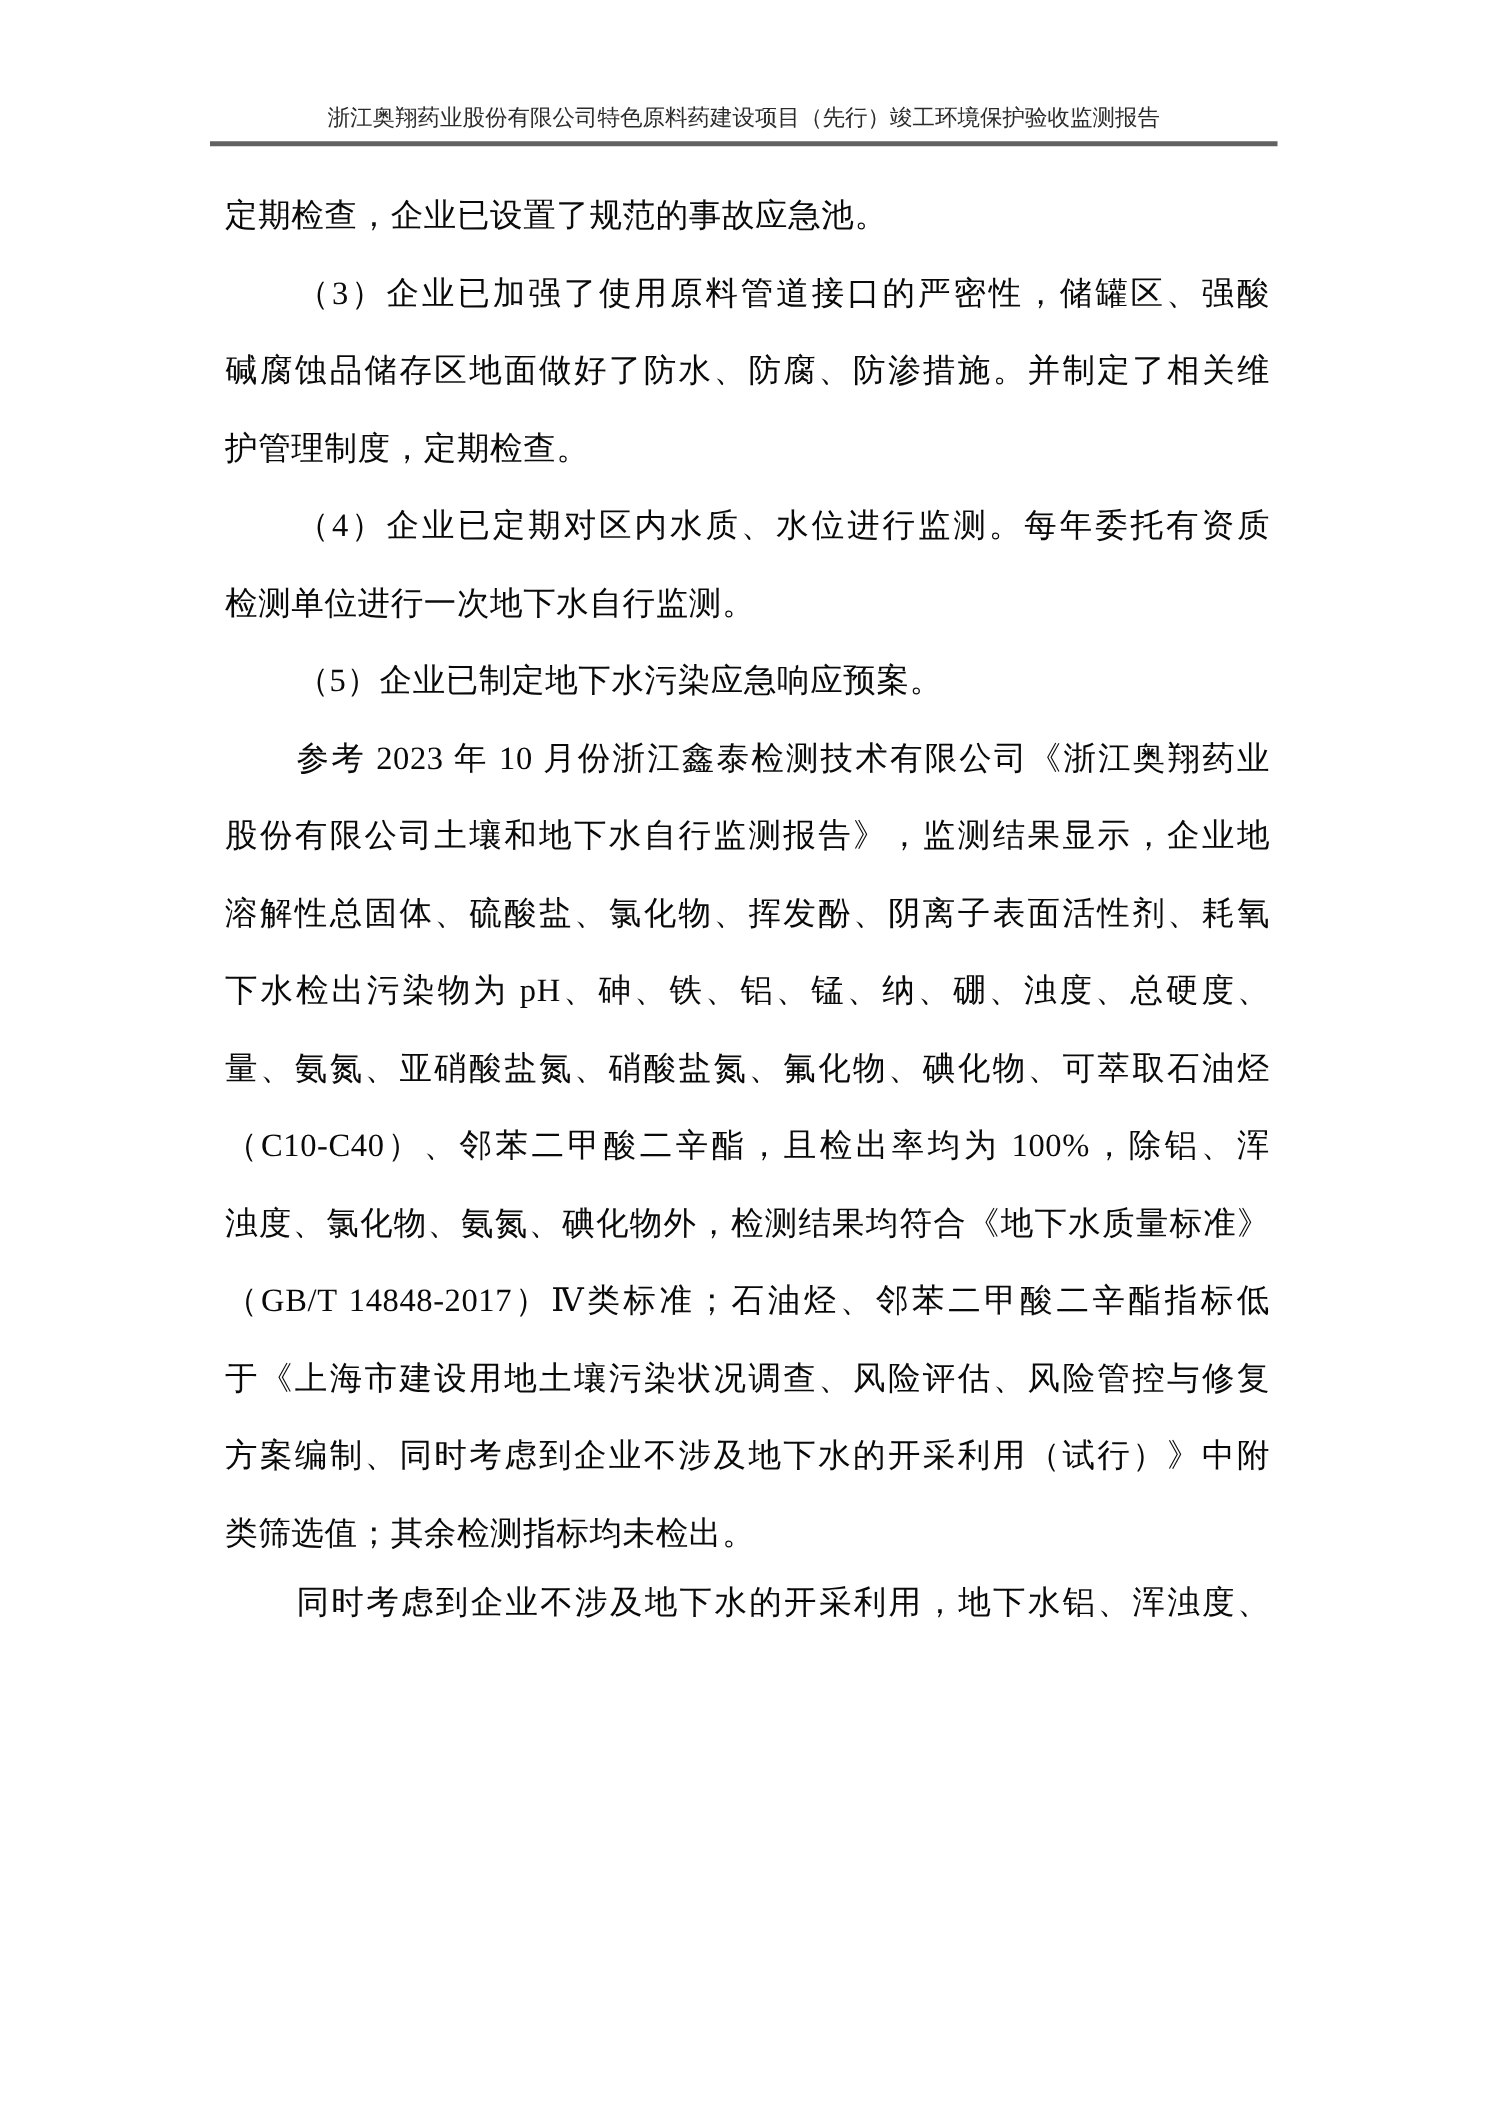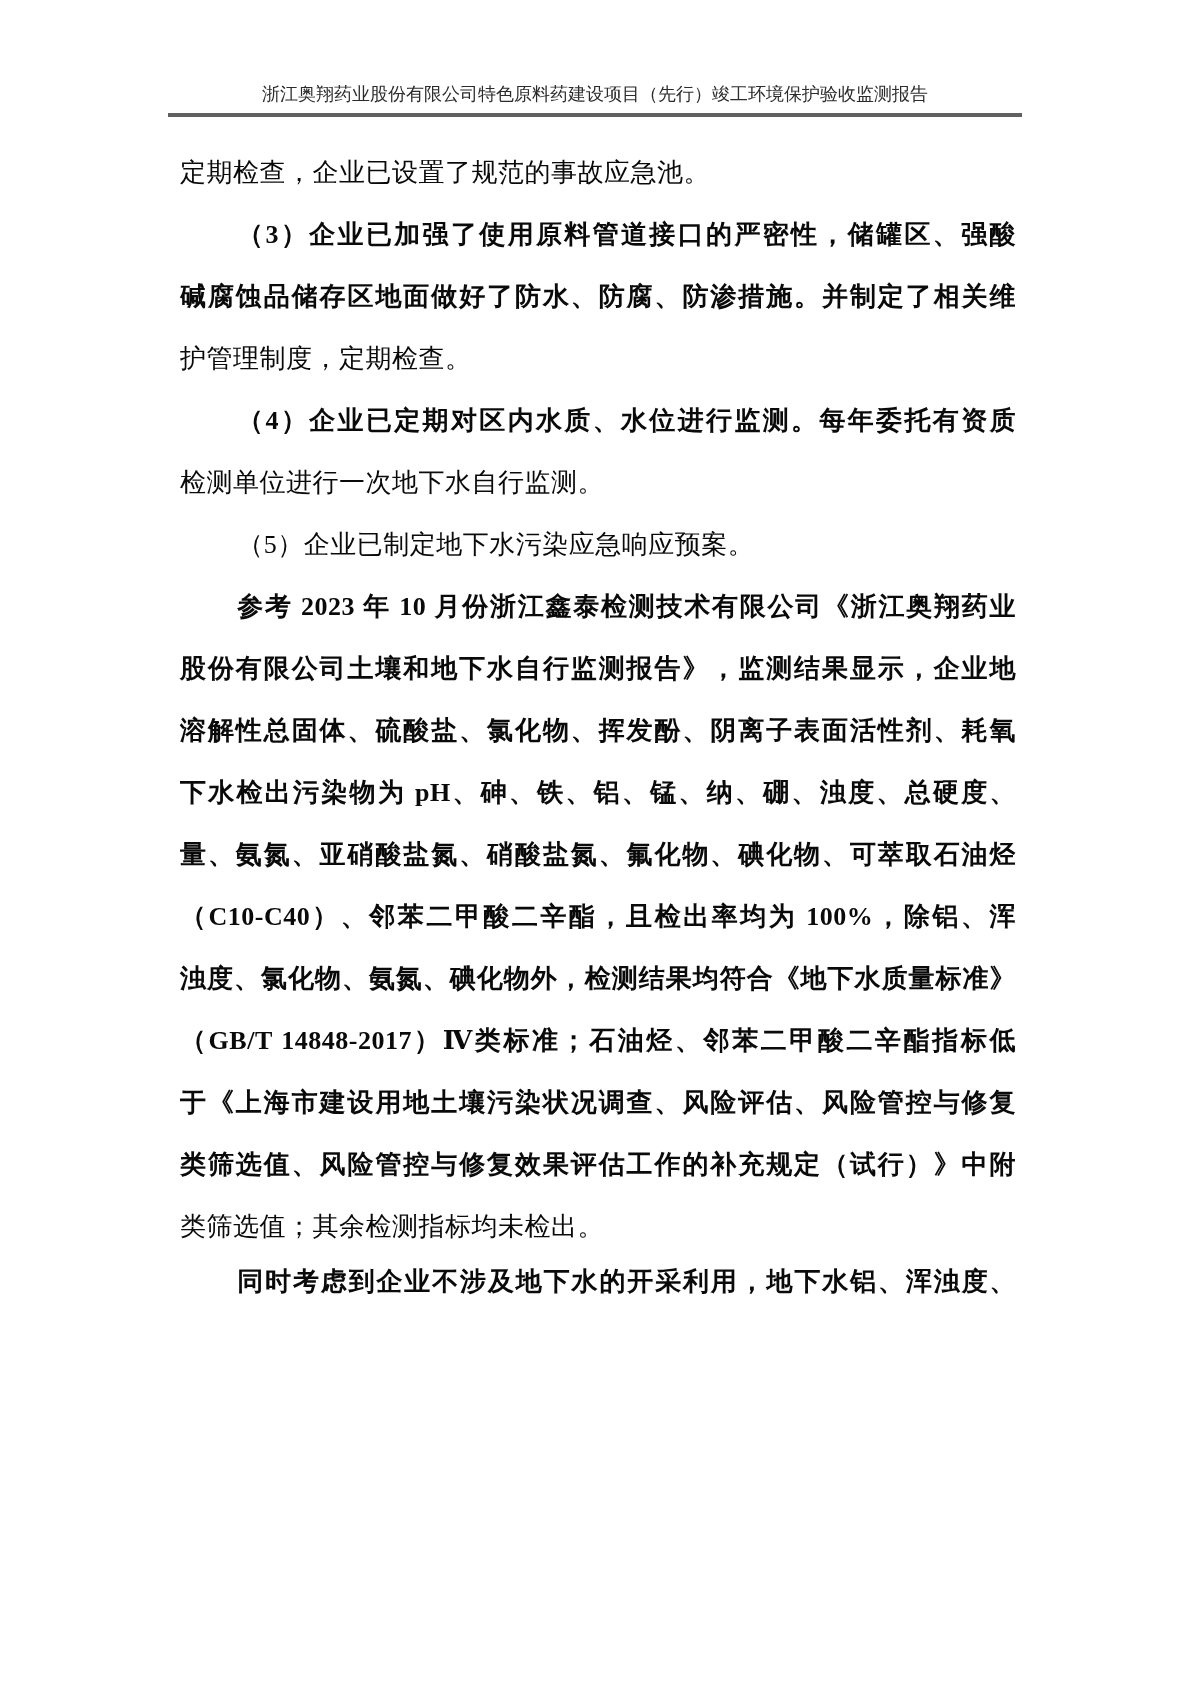--- a/index.html
+++ b/index.html
@@ -35,21 +35,20 @@
   }
   .line {
     height: 62px;
     line-height: 62px;
     text-align: left;
     letter-spacing: 0.5px;
   }
   .line.fill {
     text-align: justify;
     text-align-last: justify;
-    font-weight: bold;
   }
   .line.indent {
     text-indent: 2.2em;
   }
   .line.tight {
     height: 48px;
     line-height: 48px;
   }
   .footer {
     position: absolute;
@@ -92,21 +91,21 @@
       <div class="line indent">（5）企业已制定地下水污染应急响应预案。</div>
       <div class="line indent fill">参考 2023 年 10 月份浙江鑫泰检测技术有限公司《浙江奥翔药业</div>
       <div class="line fill">股份有限公司土壤和地下水自行监测报告》，监测结果显示，企业地</div>
       <div class="line fill">溶解性总固体、硫酸盐、氯化物、挥发酚、阴离子表面活性剂、耗氧</div>
       <div class="line fill">下水检出污染物为 pH、砷、铁、铝、锰、纳、硼、浊度、总硬度、</div>
       <div class="line fill">量、氨氮、亚硝酸盐氮、硝酸盐氮、氟化物、碘化物、可萃取石油烃</div>
       <div class="line fill">（C10-C40）、邻苯二甲酸二辛酯，且检出率均为 100%，除铝、浑</div>
       <div class="line fill">浊度、氯化物、氨氮、碘化物外，检测结果均符合《地下水质量标准》</div>
       <div class="line fill">（GB/T 14848-2017）Ⅳ类标准；石油烃、邻苯二甲酸二辛酯指标低</div>
       <div class="line fill">于《上海市建设用地土壤污染状况调查、风险评估、风险管控与修复</div>
-      <div class="line fill">类筛选值、风险管控与修复效果评估工作的补充规定（试行）》中附</div>
+      <div class="line fill">方案编制、同时考虑到企业不涉及地下水的开采利用（试行）》中附</div>
       <div class="line">类筛选值；其余检测指标均未检出。</div>
       <div class="line indent fill tight">同时考虑到企业不涉及地下水的开采利用，地下水铝、浑浊度、</div>
     </div>
 
   <div class="footer">
     <span class="footer-org">浙江省生态环境监测中心</span>
     <span class="footer-page">48</span>
   </div>
 
 </div>

